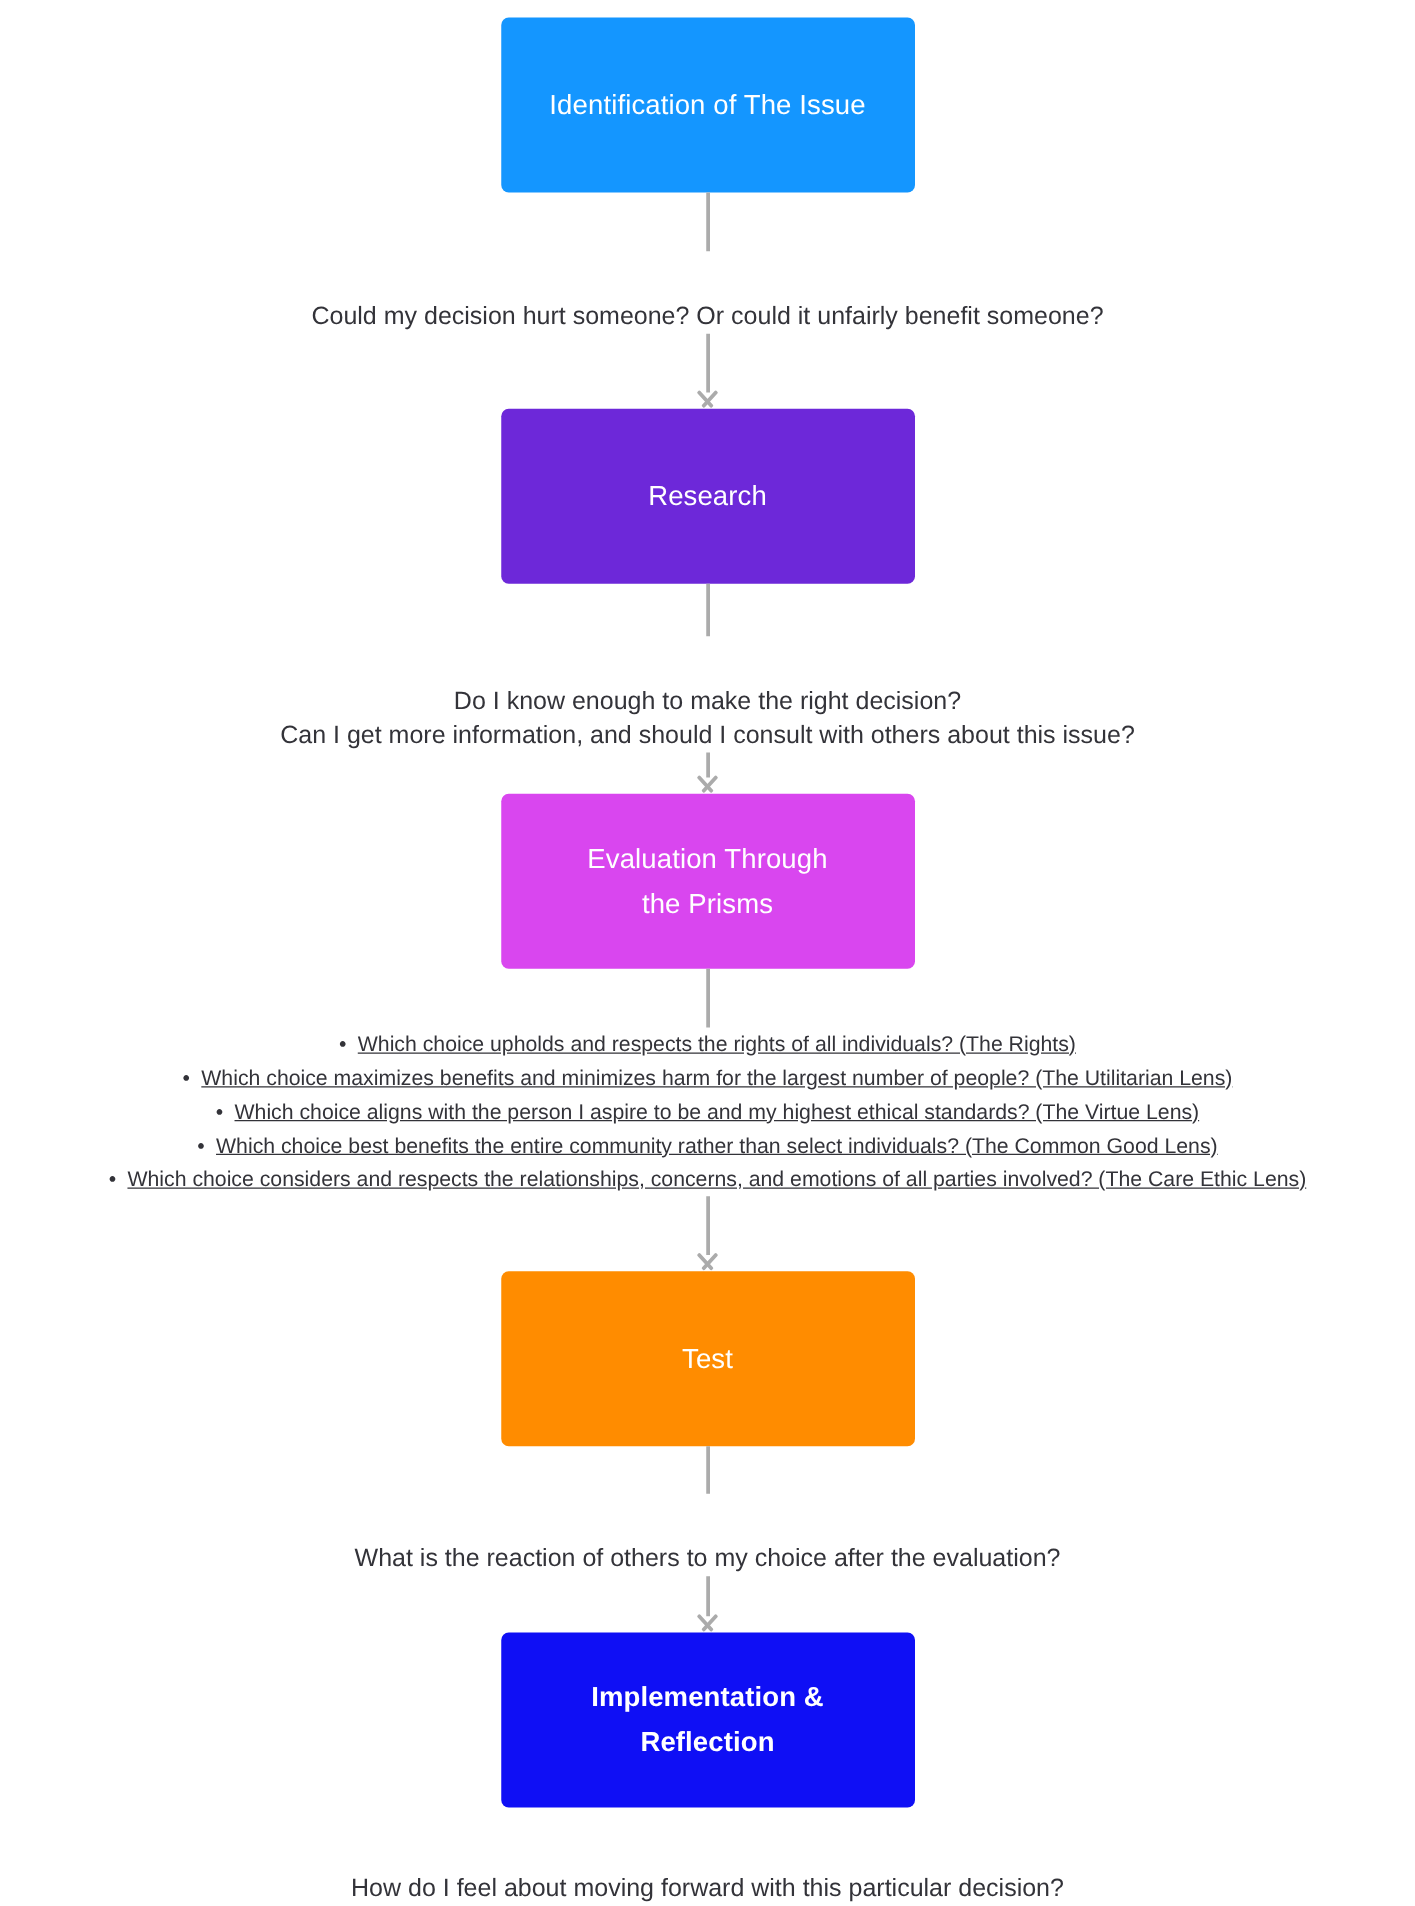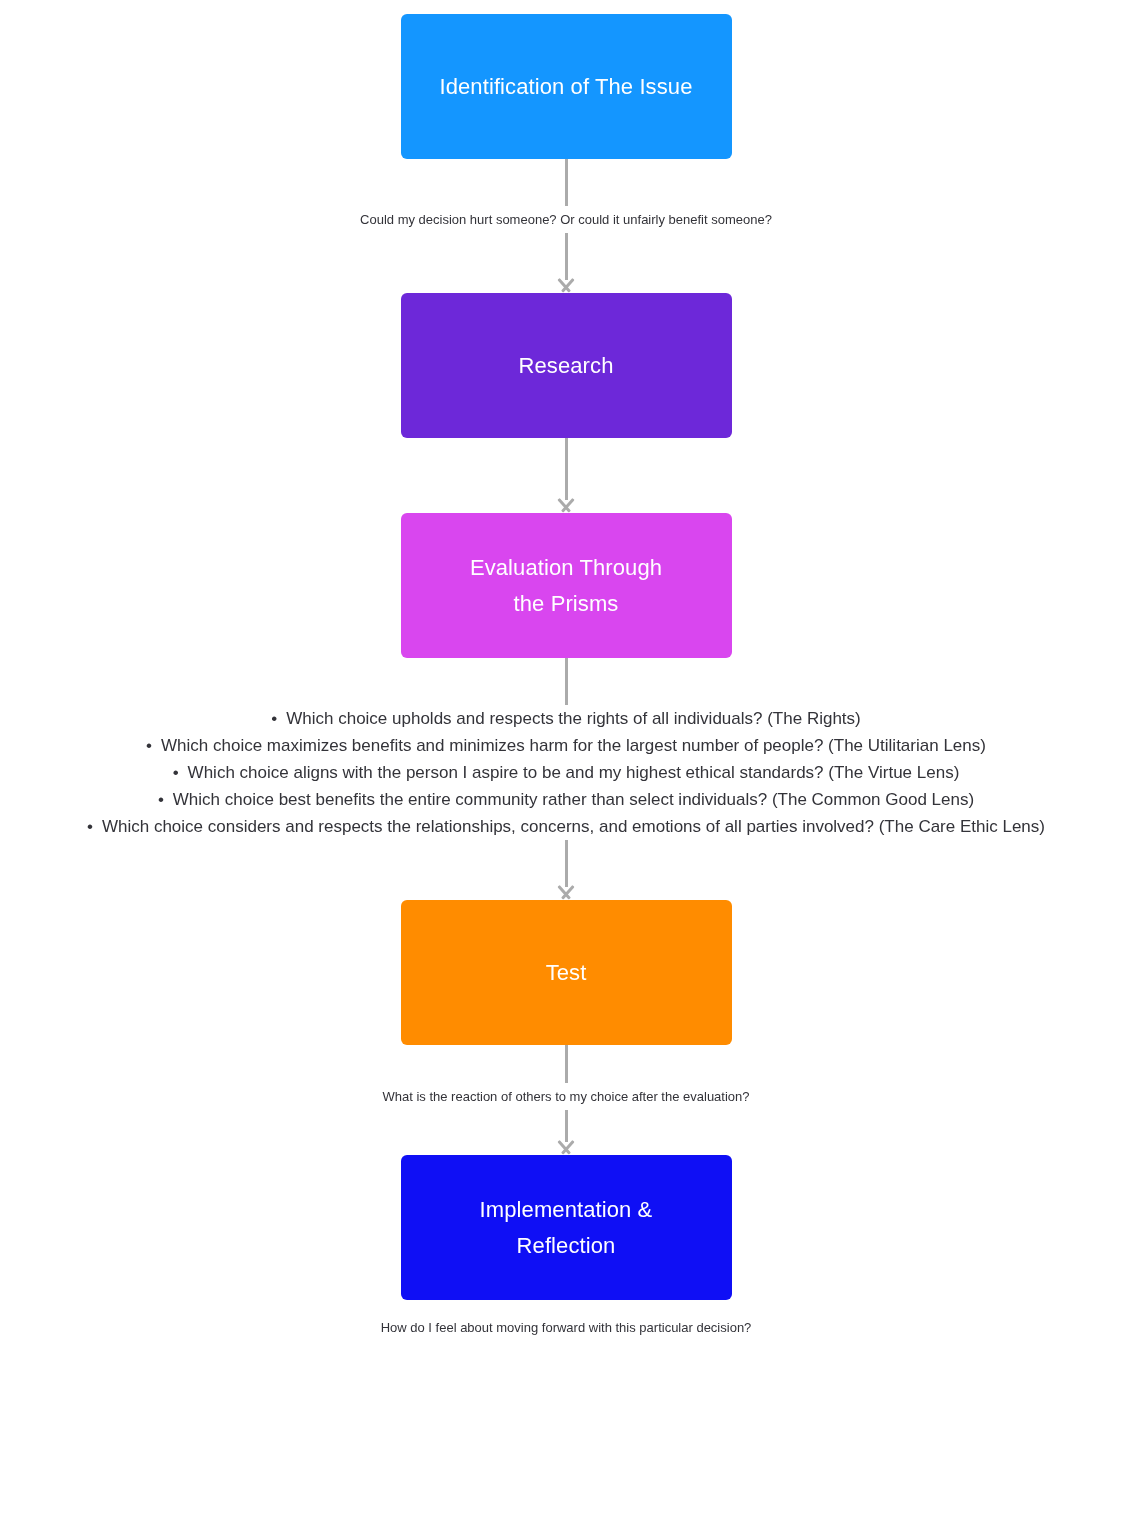--- a/index.html
+++ b/index.html
@@ -37,21 +37,21 @@
     font-size: 22px;
     line-height: 36px;
     letter-spacing: 0.1px;
     font-weight: 400;
     user-select: none;
   }
   .node-1 { height: 145px; background: #1496FF; }
   .node-2 { height: 145px; background: #6d28d9; }
   .node-3 { height: 145px; background: #d946ef; }
   .node-4 { height: 145px; background: #FF8C00; }
-  .node-5 { height: 145px; background: #0F0FF5; }
+  .node-5 { height: 145px; background: #0F0FF5; font-weight: bold; }
 
   .node-label { white-space: pre-line; display: block; }
 
   
   .conn {
     width: 40px;
     display: flex;
     flex-direction: column;
     align-items: center;
   }
@@ -91,26 +91,27 @@
   .stem-b { height: 47px; }   
   .stem-c { height: 42px; }
   .stem-d { height: 20px; }
   .stem-e { height: 47px; }
   .stem-f { height: 47px; }
   .stem-g { height: 38px; }
   .stem-h { height: 32px; }
 
   
   .edge-label {
-    font-size: 13px;
+    font-size: 20px;
     line-height: 27px;
     text-align: center;
     color: #333339;
     max-width: 1100px;
     white-space: pre-line;
+    margin-top: 39px;
   }
 
   
   .edge-bullets {
     list-style: none;
     margin: 0;
     padding: 0;
     text-align: center;
     font-size: 17px;
     line-height: 27px;
@@ -126,20 +127,21 @@
   }
   .edge-bullets li .bullet-dot {
     display: inline-block;
     margin-right: 9px;
     font-size: 17px;
     line-height: 27px;
     vertical-align: baseline;
   }
   .edge-bullets li .bullet-text {
     display: inline;
+    text-decoration: underline;
   }
 
   .spacer-top { height: 14px; }
   .gap-md { height: 14px; }
 </style>
 </head>
 <body>
 
 <div class="flow">
 
@@ -161,20 +163,22 @@
   </div>
 
   <div class="node node-2">
     <span class="node-label">Research</span>
   </div>
 
   <div class="conn">
     <div class="stem stem-c"></div>
   </div>
 
+  <div class="edge-label">Do I know enough to make the right decision?
+Can I get more information, and should I consult with others about this issue?</div>
 
   <div class="conn">
     <div class="stem stem-d"></div>
     <div class="head"></div>
   </div>
 
   <div class="node node-3">
     <span class="node-label">Evaluation Through
 the Prisms</span>
   </div>

